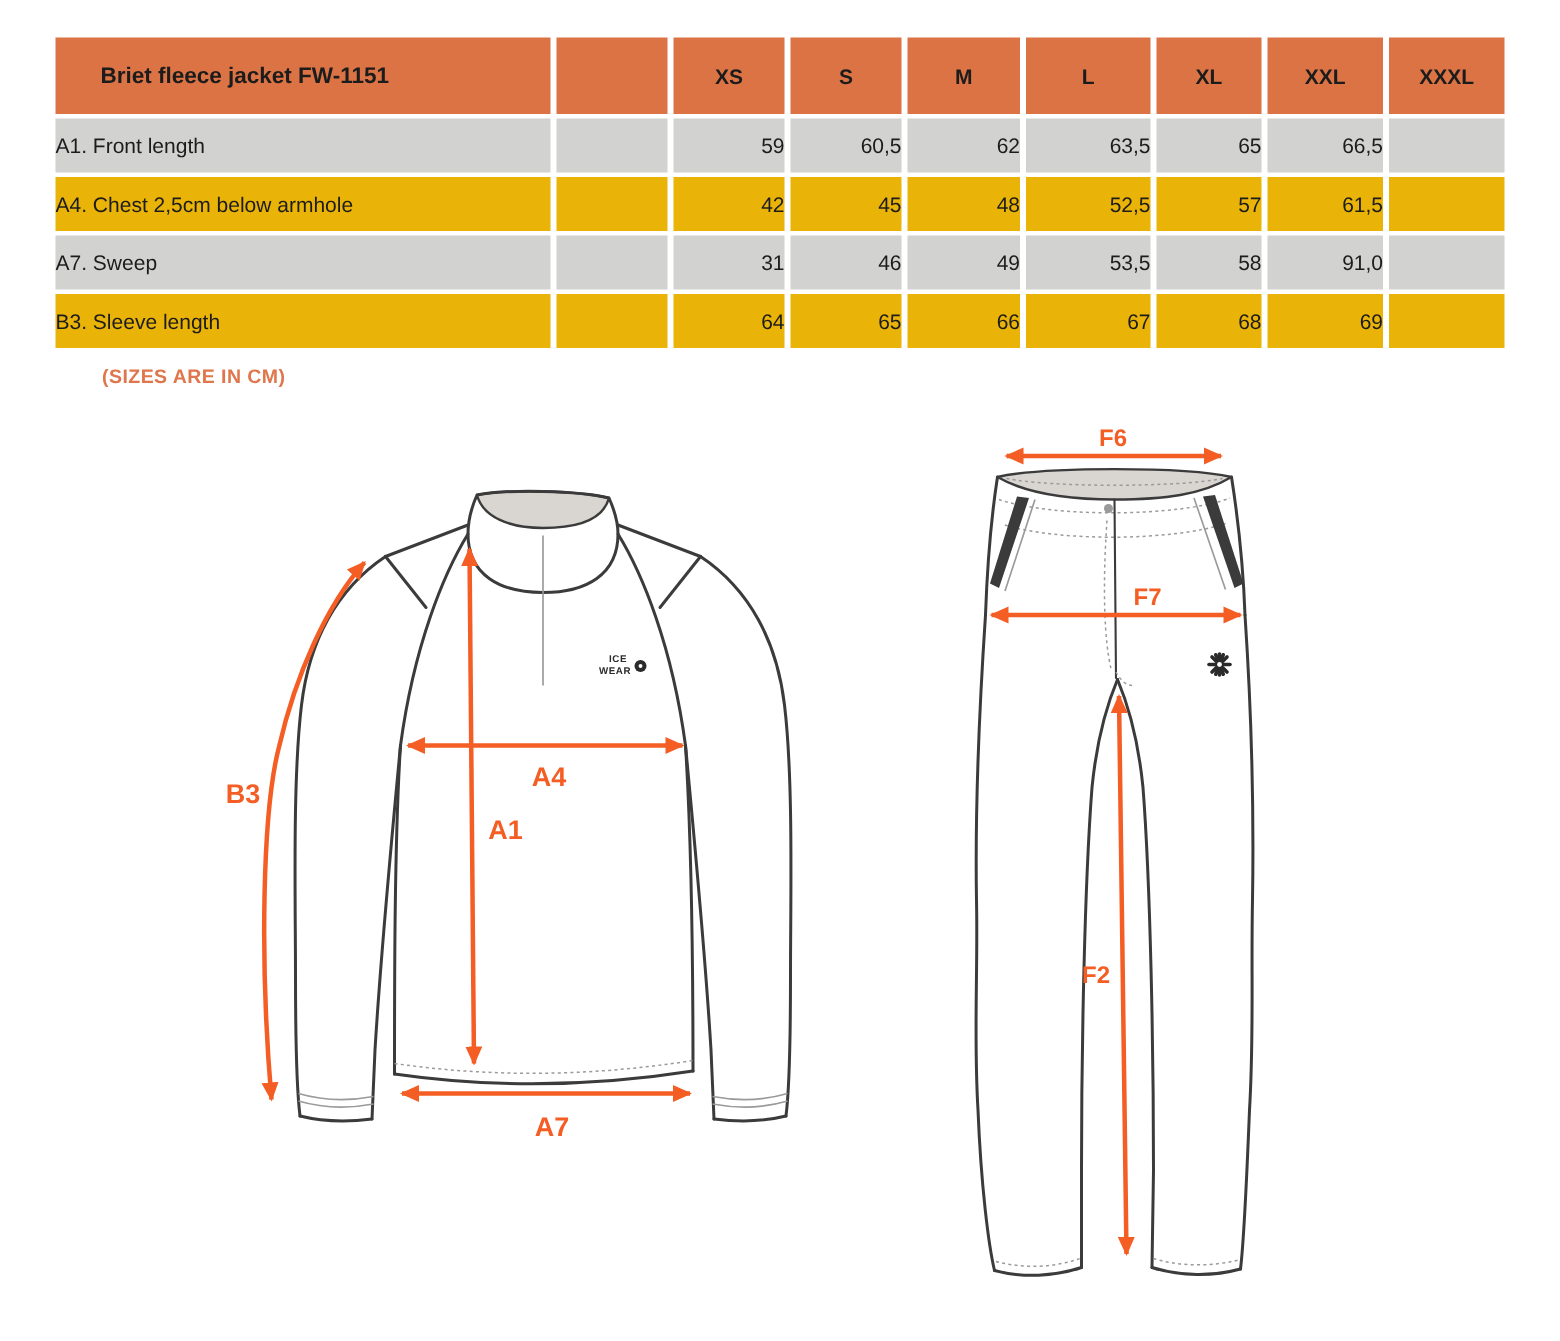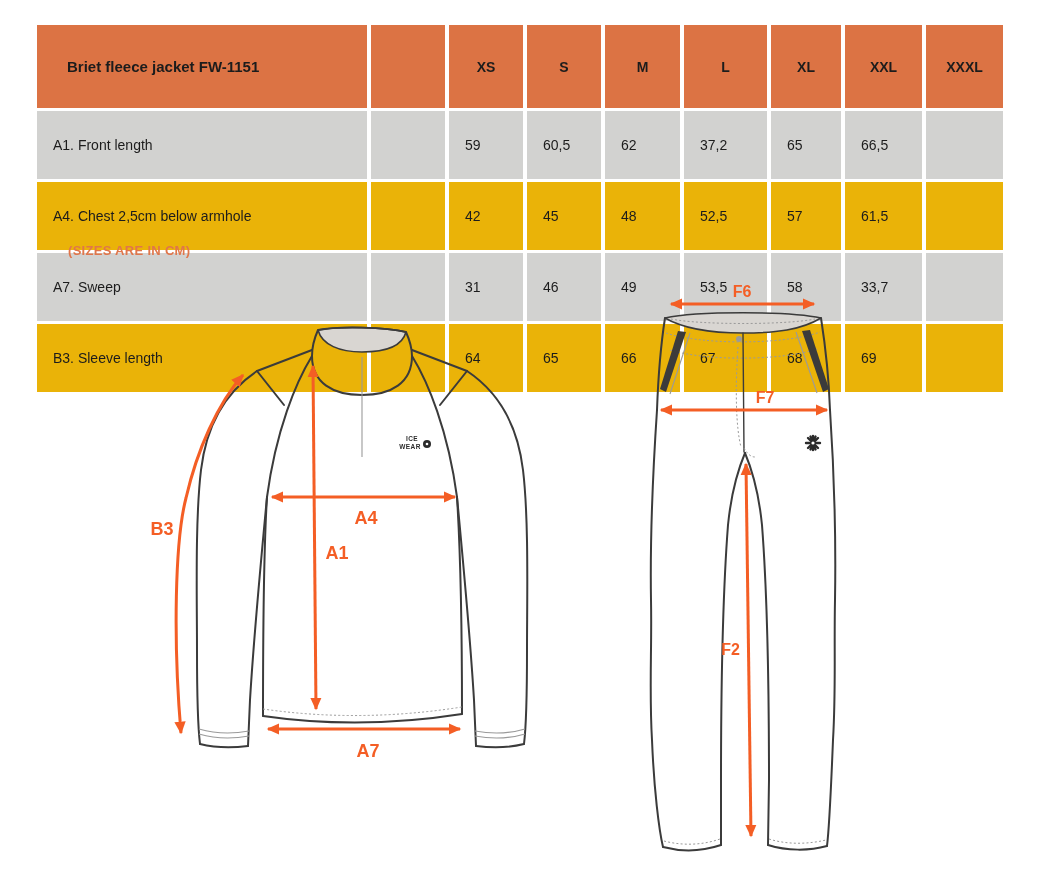--- a/index.html
+++ b/index.html
@@ -2,27 +2,27 @@
 <html><head>
 <meta charset="utf-8">
 <style>
   html,body{margin:0;padding:0;background:#ffffff;}
   .page{position:relative;width:1040px;height:894px;background:#fff;
         font-family:"Liberation Sans", sans-serif;overflow:hidden;}
 
   
   table.size-chart{position:absolute;left:33px;top:22px;border-collapse:separate;
         border-spacing:4px 3px;table-layout:fixed;}
-  table.size-chart td,table.size-chart th{padding:16px;vertical-align:middle;
+  table.size-chart td,table.size-chart th{padding:0;vertical-align:middle;
         font-size:14px;color:#1c1c1c;white-space:nowrap;overflow:hidden;}
   th.hdr{background:#DC7344;color:#ffffff;height:51px;font-weight:bold;}
   th.hdr.title{ text-align:left;padding-left:30px;font-size:15px;}
   th.hdr.size{ text-align:center;font-size:14px;margin-left:24px;}
   td.lbl{text-align:left;padding-left:30px;height:36px;}
-  td.val{text-align:left;height:36px;}
+  td.val{text-align:right;height:36px;}
   tr.dark td{background:#D2D2D0;margin-left:29px;}
   tr.light td{background:#eab308;}
 
   .units-note{position:absolute;left:68px;top:243px;color:#E0764B;
         font-size:13px;letter-spacing:.3px;font-weight:700;}
 
   
   svg{position:absolute;overflow:visible;}
   .outline{fill:none;stroke:#3B3B3B;stroke-width:2;stroke-linecap:round;stroke-linejoin:round;}
   .thin   {fill:none;stroke:#9a9a9a;stroke-width:1.1;}
@@ -65,21 +65,21 @@
         <th class="hdr size">XXXL</th>
       </tr>
     </thead>
     <tbody>
       <tr class="dark">
         <td class="lbl">A1. Front length</td>
         <td></td>
         <td class="val">59</td>
         <td class="val">60,5</td>
         <td class="val">62</td>
-        <td class="val">37,2</td>
+        <td class="val">63,5</td>
         <td class="val">65</td>
         <td class="val">66,5</td>
         <td class="val"></td>
       </tr>
       <tr class="light">
         <td class="lbl">A4. Chest 2,5cm below armhole</td>
         <td></td>
         <td class="val">42</td>
         <td class="val">45</td>
         <td class="val">48</td>
@@ -89,21 +89,21 @@
         <td class="val"></td>
       </tr>
       <tr class="dark">
         <td class="lbl">A7. Sweep</td>
         <td></td>
         <td class="val">31</td>
         <td class="val">46</td>
         <td class="val">49</td>
         <td class="val">53,5</td>
         <td class="val">58</td>
-        <td class="val">33,7</td>
+        <td class="val">91,0</td>
         <td class="val"></td>
       </tr>
       <tr class="light">
         <td class="lbl">B3. Sleeve length</td>
         <td></td>
         <td class="val">64</td>
         <td class="val">65</td>
         <td class="val">66</td>
         <td class="val">67</td>
         <td class="val">68</td>

